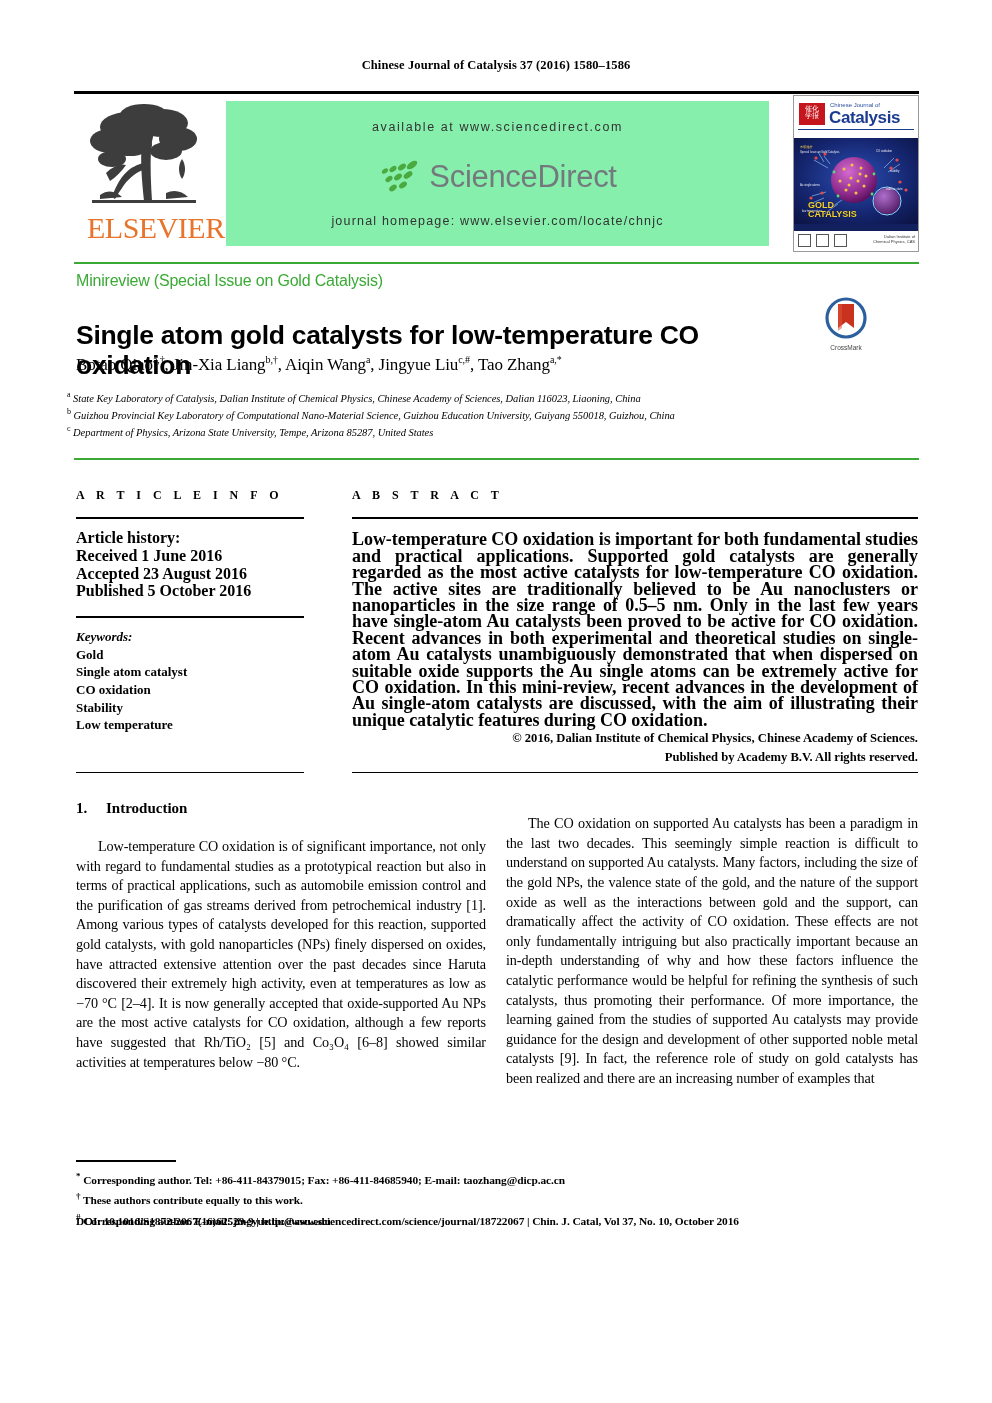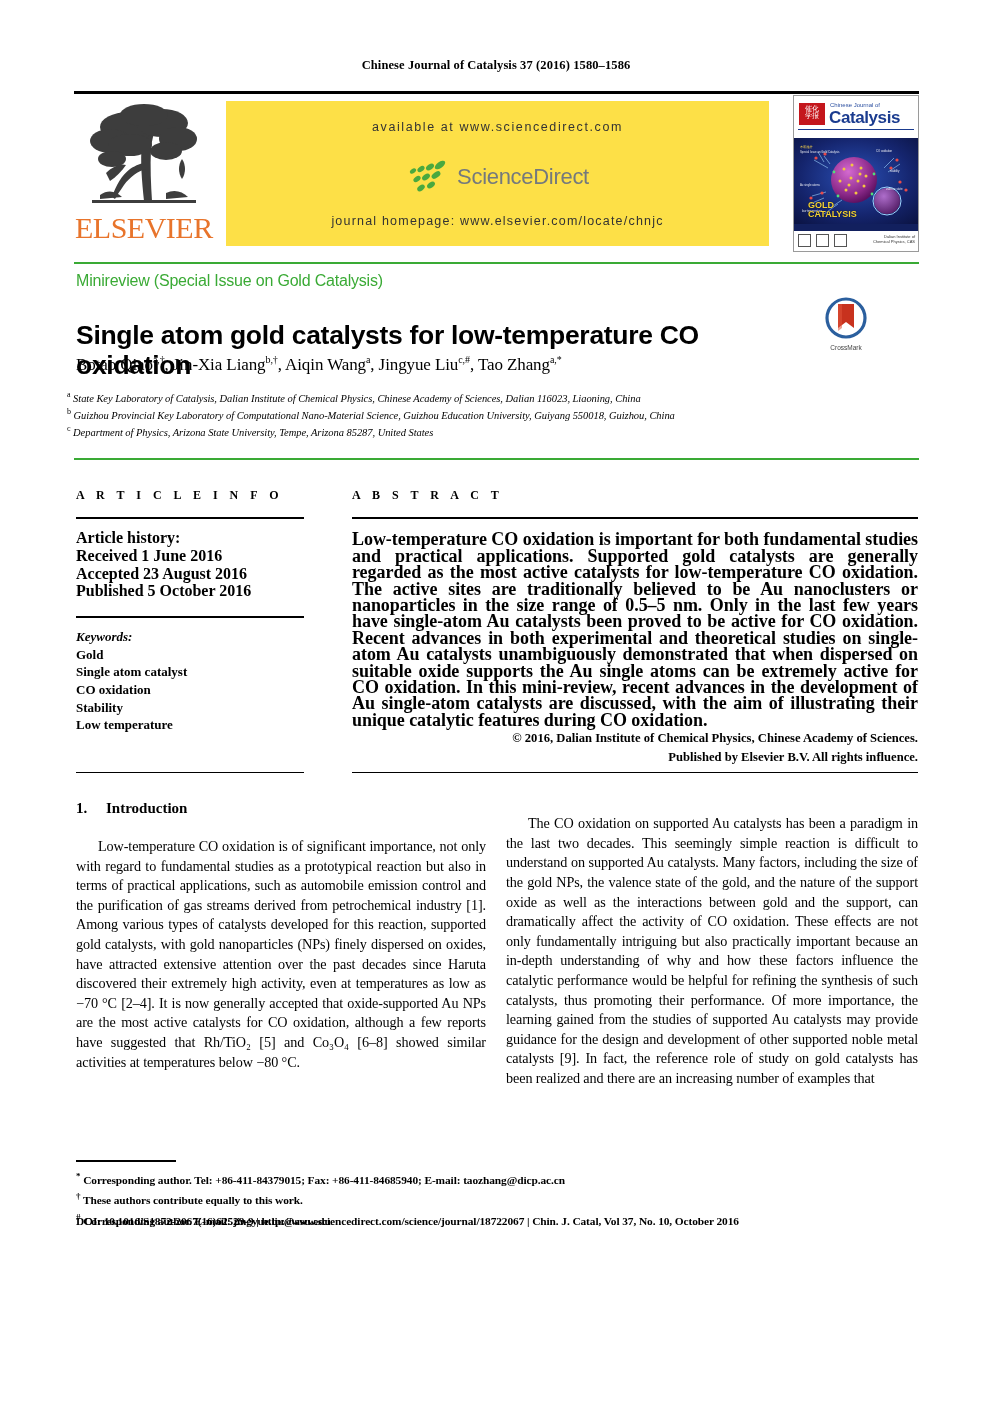--- a/index.html
+++ b/index.html
@@ -51,36 +51,36 @@
   }
   .elsevier-logo {
     position: absolute;
     left: 0; top: 2px;
     width: 140px;
     height: 152px;
   }
   .tree-canvas { position:absolute; left:8px; top:4px; width:124px; height:110px; }
   .elsevier-word {
     position: absolute;
-    left: 1px; top: 116px;
+    left: 13px; top: 116px;
     width: 136px;
     text-align: center;
     font-family: "Liberation Serif", serif;
     font-size: 30px;
     letter-spacing: -0.5px;
     color: #E8742B;
     line-height: 1;
   }
 
   .sd-band {
     position: absolute;
     left: 152px; top: 6px;
     width: 543px;
     height: 145px;
-    background: #fde047;
+    background: #86efac;
     text-align: center;
   }
   .sd-available {
     position: absolute;
     left: 0; top: 19px;
     width: 543px;
     font-family: "Liberation Sans", sans-serif;
     font-size: 12.5px;
     letter-spacing: 1.6px;
     color: #333;
@@ -93,21 +93,21 @@
   }
   .sd-logo-inner {
     display: inline-flex;
     align-items: center;
     gap: 5px;
     height: 48px;
   }
   .sd-leaves { width: 46px; height: 36px; display:block; }
   .sd-word {
     font-family: "Liberation Sans", sans-serif;
-    font-size: 22px;
+    font-size: 31px;
     color: #74797d;
     letter-spacing: -0.3px;
   }
   .sd-home {
     position: absolute;
     left: 0; top: 113px;
     width: 543px;
     font-family: "Liberation Sans", sans-serif;
     font-size: 12.5px;
     letter-spacing: 1.2px;
@@ -519,21 +519,21 @@
       <div>Stability</div>
       <div>Low temperature</div>
     </div>
   </div>
 
   <div class="col-abs">
     <div class="sec-head">A B S T R A C T</div>
     <div class="thin-rule"></div>
     <div class="abs-body">Low-temperature CO oxidation is important for both fundamental studies and practical applications. Supported gold catalysts are generally regarded as the most active catalysts for low-temperature CO oxidation. The active sites are traditionally believed to be Au nanoclusters or nanoparticles in the size range of 0.5–5 nm. Only in the last few years have single-atom Au catalysts been proved to be active for CO oxidation. Recent advances in both experimental and theoretical studies on single-atom Au catalysts unambiguously demonstrated that when dispersed on suitable oxide supports the Au single atoms can be extremely active for CO oxidation. In this mini-review, recent advances in the development of Au single-atom catalysts are discussed, with the aim of illustrating their unique catalytic features during CO oxidation.</div>
     <div class="abs-copy">© 2016, Dalian Institute of Chemical Physics, Chinese Academy of Sciences.</div>
-    <div class="abs-copy">Published by Elsevier B.V. All rights influence.</div>
+    <div class="abs-copy">Published by Academy B.V. All rights reserved.</div>
   </div>
 
   <div class="rule-body-top"></div>
   <div class="rule-body-top2"></div>
 
   <div class="body-left">
     <div class="h2">
       <span class="num">1.</span><span>Introduction</span>
     </div>
     <p class="para">Low-temperature CO oxidation is of significant importance, not only with regard to fundamental studies as a prototypical reaction but also in terms of practical applications, such as automobile emission control and the purification of gas streams derived from petrochemical industry [1]. Among various types of catalysts developed for this reaction, supported gold catalysts, with gold nanoparticles (NPs) finely dispersed on oxides, have attracted extensive attention over the past decades since Haruta discovered their extremely high activity, even at temperatures as low as −70 °C [2–4]. It is now generally accepted that oxide-supported Au NPs are the most active catalysts for CO oxidation, although a few reports have suggested that Rh/TiO₂ [5] and Co₃O₄ [6–8] showed similar activities at temperatures below −80 °C.</p>

